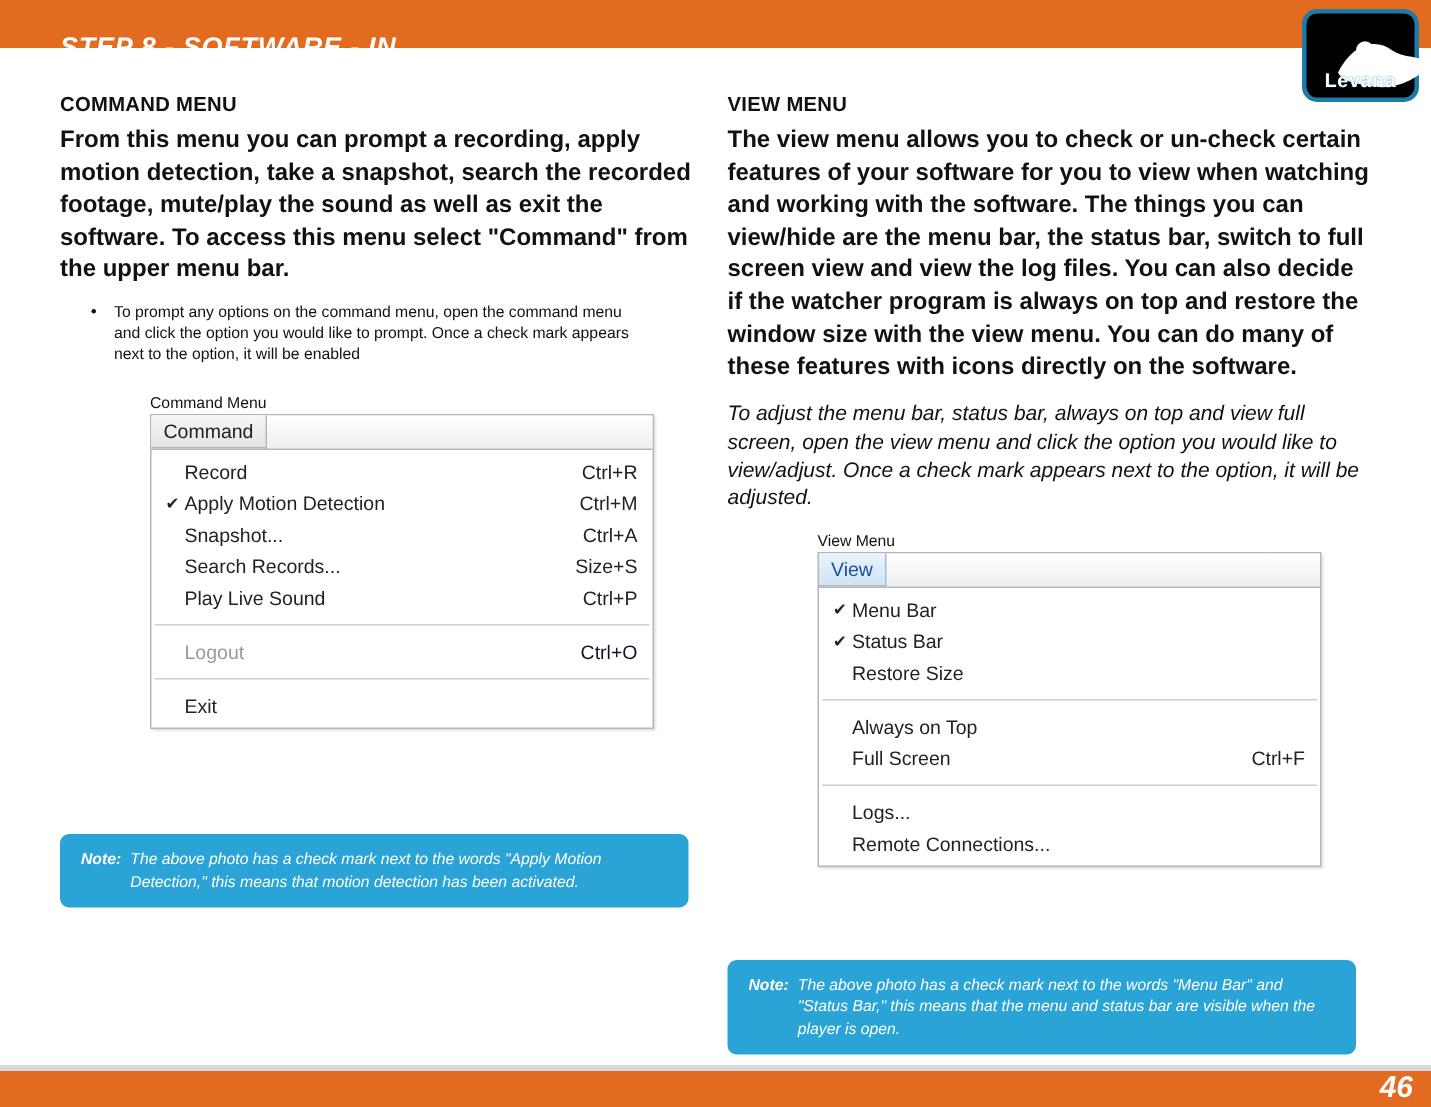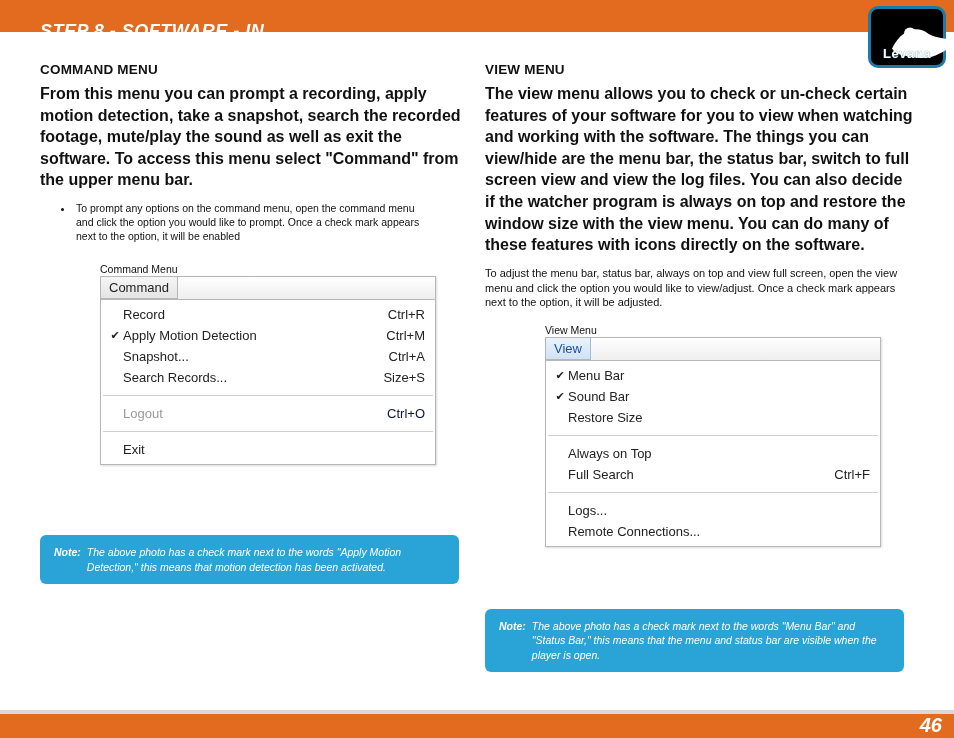--- a/index.html
+++ b/index.html
@@ -88,24 +88,25 @@
   }
   ul.points li {
     font-size: 10.5px;
     line-height: 1.35;
     color: #111;
     list-style: disc;
     padding-left: 2px;
     padding-right: 40px;
   }
   .instr2 {
-    font-size: 11px;
+    font-size: 14px;
     line-height: 1.35;
     color: #111;
     margin-top: 8px;
+    font-style: italic;
   }
 
   
   .menu-wrap { margin-top: 20px; margin-left: 60px; }
   .menu-label {
     font-size: 10.5px;
     color: #111;
     margin-bottom: 1px;
   }
   .menu {
@@ -229,20 +230,25 @@
             <div class="menu-item">
               <span class="check"></span>
               <span class="mi-label">Snapshot...</span>
               <span class="mi-shortcut">Ctrl+A</span>
             </div>
             <div class="menu-item">
               <span class="check"></span>
               <span class="mi-label">Search Records...</span>
               <span class="mi-shortcut">Size+S</span>
             </div>
+            <div class="menu-item">
+              <span class="check"></span>
+              <span class="mi-label">Play Live Sound</span>
+              <span class="mi-shortcut">Ctrl+P</span>
+            </div>
           </div>
         <div class="menu-sep"></div>
         <div class="menu-items">
             <div class="menu-item disabled">
               <span class="check"></span>
               <span class="mi-label">Logout</span>
               <span class="mi-shortcut">Ctrl+O</span>
             </div>
           </div>
         <div class="menu-sep"></div>
@@ -274,39 +280,39 @@
           <span class="menu-header" style="background:linear-gradient(to bottom,#eaf3fb,#cfe3f5);color:#1a4f9c;border-right:1px solid #9abde0;">View</span>
         </div>
         <div class="menu-items">
             <div class="menu-item">
               <span class="check">✔</span>
               <span class="mi-label">Menu Bar</span>
               <span class="mi-shortcut"></span>
             </div>
             <div class="menu-item">
               <span class="check">✔</span>
-              <span class="mi-label">Sound Bar</span>
+              <span class="mi-label">Status Bar</span>
               <span class="mi-shortcut"></span>
             </div>
             <div class="menu-item">
               <span class="check"></span>
               <span class="mi-label">Restore Size</span>
               <span class="mi-shortcut"></span>
             </div>
           </div>
         <div class="menu-sep"></div>
         <div class="menu-items">
             <div class="menu-item">
               <span class="check"></span>
               <span class="mi-label">Always on Top</span>
               <span class="mi-shortcut"></span>
             </div>
             <div class="menu-item">
               <span class="check"></span>
-              <span class="mi-label">Full Search</span>
+              <span class="mi-label">Full Screen</span>
               <span class="mi-shortcut">Ctrl+F</span>
             </div>
           </div>
         <div class="menu-sep"></div>
         <div class="menu-items">
             <div class="menu-item">
               <span class="check"></span>
               <span class="mi-label">Logs...</span>
               <span class="mi-shortcut"></span>
             </div>

